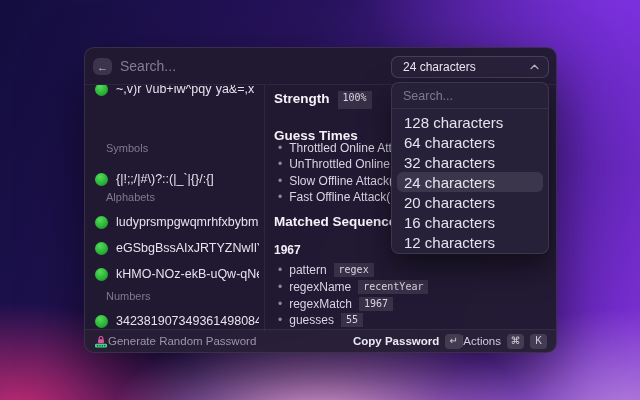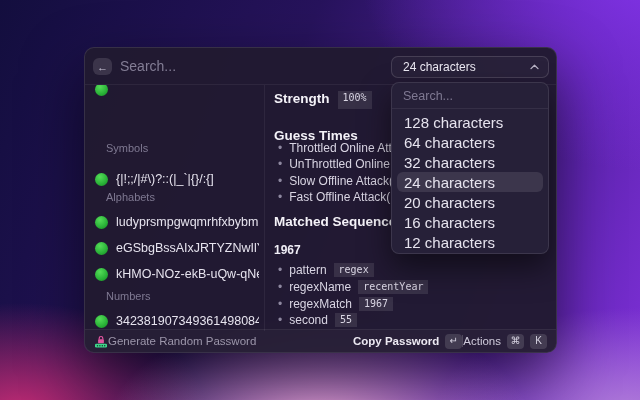--- a/index.html
+++ b/index.html
@@ -97,20 +97,21 @@
           <svg width="9" height="6" viewBox="0 0 9 6">
               <polyline points="1,4.6 4.5,1.2 8,4.6" fill="none" stroke="#b9b3c6" stroke-width="1.3" stroke-linecap="round" stroke-linejoin="round"></polyline>
             </svg>
         </span>
       </div>
     </div>
 
     <div class="list">
       <div class="row" style="top:-8px;">
         <span class="ball"></span>
+        <span class="txt">~,v)r`\/ub+iw^pqy`ya&amp;=,x</span>
       </div>
       <div class="sec-label" style="top:57px;">Symbols</div>
       <div class="row" style="top:35px; top:82px;">
         <span class="ball"></span>
         <span class="txt">{|!;;/|#\)?::(|_`|{}/:{]</span>
       </div>
       <div class="sec-label" style="top:106px;">Alphabets</div>
       <div class="row" style="top:125px;">
         <span class="ball"></span>
         <span class="txt">ludyprsmpgwqmrhfxbybmbtz</span>
@@ -170,21 +171,21 @@
           <span class="b-txt">regexName</span>
           <span class="code-badge">recentYear</span>
         </div>
       <div class="b-row" style="top:210px;">
           <span class="dot">•</span>
           <span class="b-txt">regexMatch</span>
           <span class="code-badge">1967</span>
         </div>
       <div class="b-row" style="top:226px;">
           <span class="dot">•</span>
-          <span class="b-txt">second</span>
+          <span class="b-txt">guesses</span>
           <span class="code-badge">55</span>
         </div>
     </div>
 
     <div class="dropdown">
       <input class="dd-search" placeholder="Search..." style="">
       <div class="dd-opts">
         <div class="dd-opt">128 characters</div>
         <div class="dd-opt">64 characters</div>
         <div class="dd-opt">32 characters</div>

